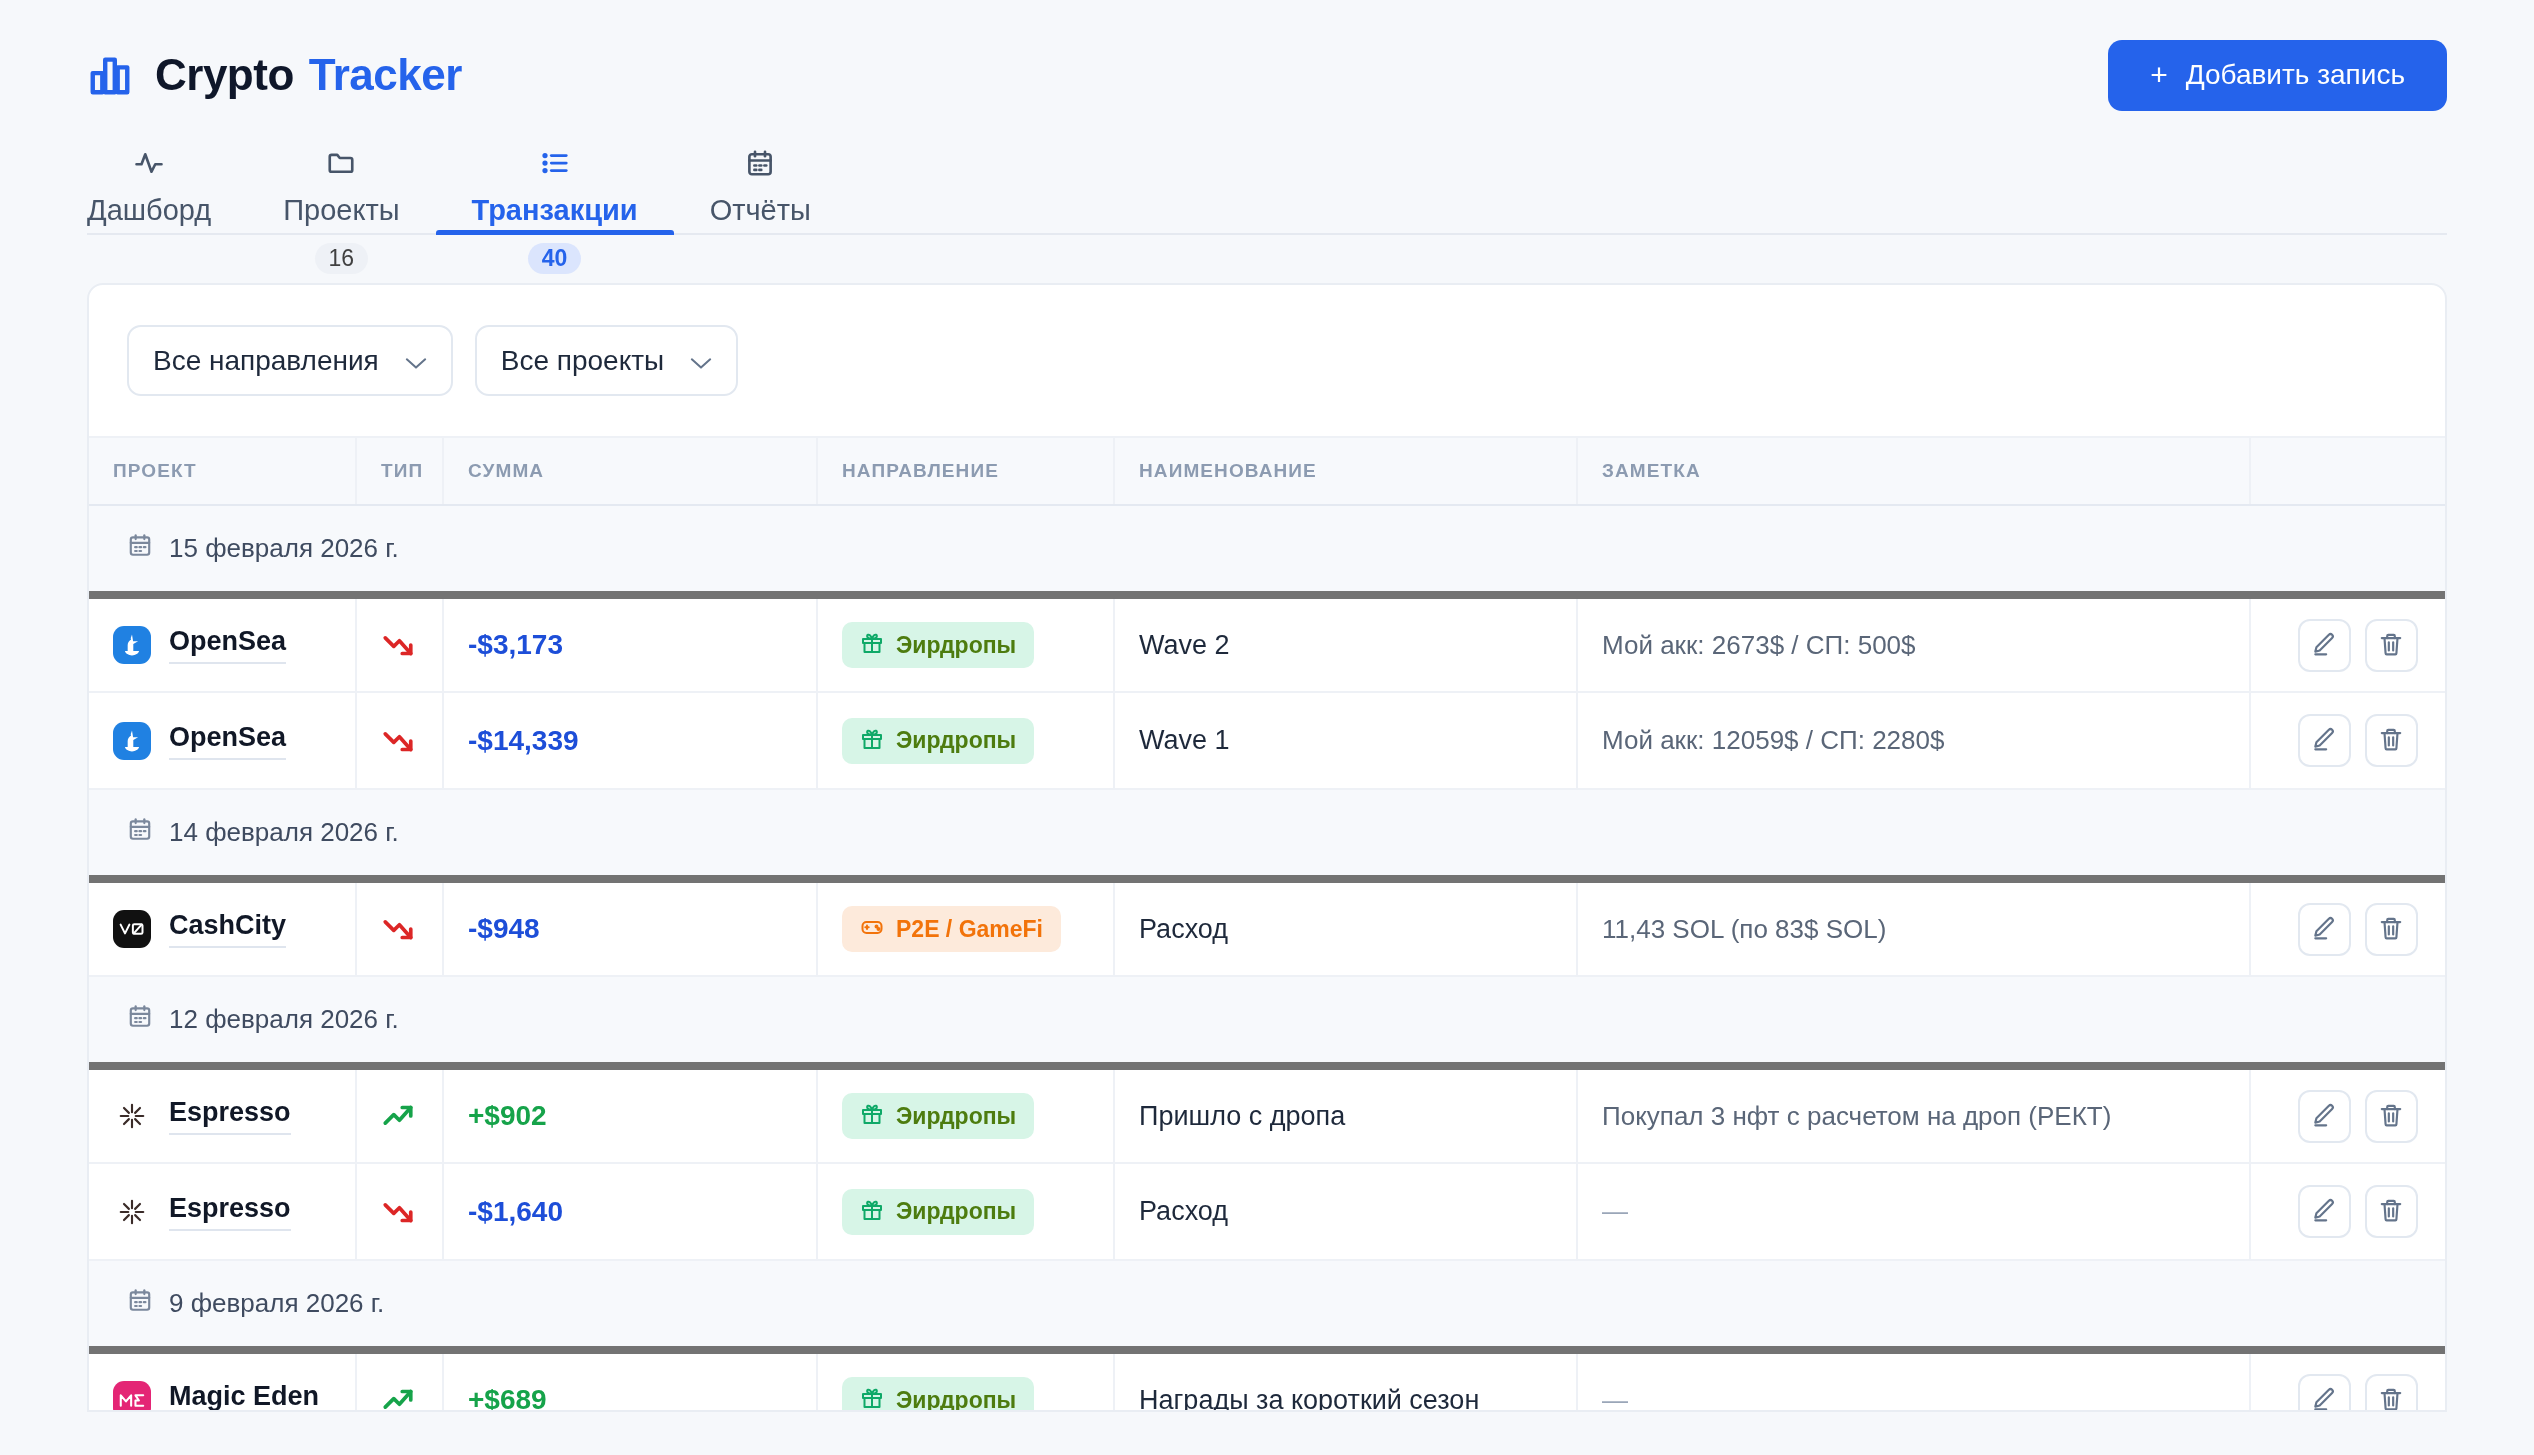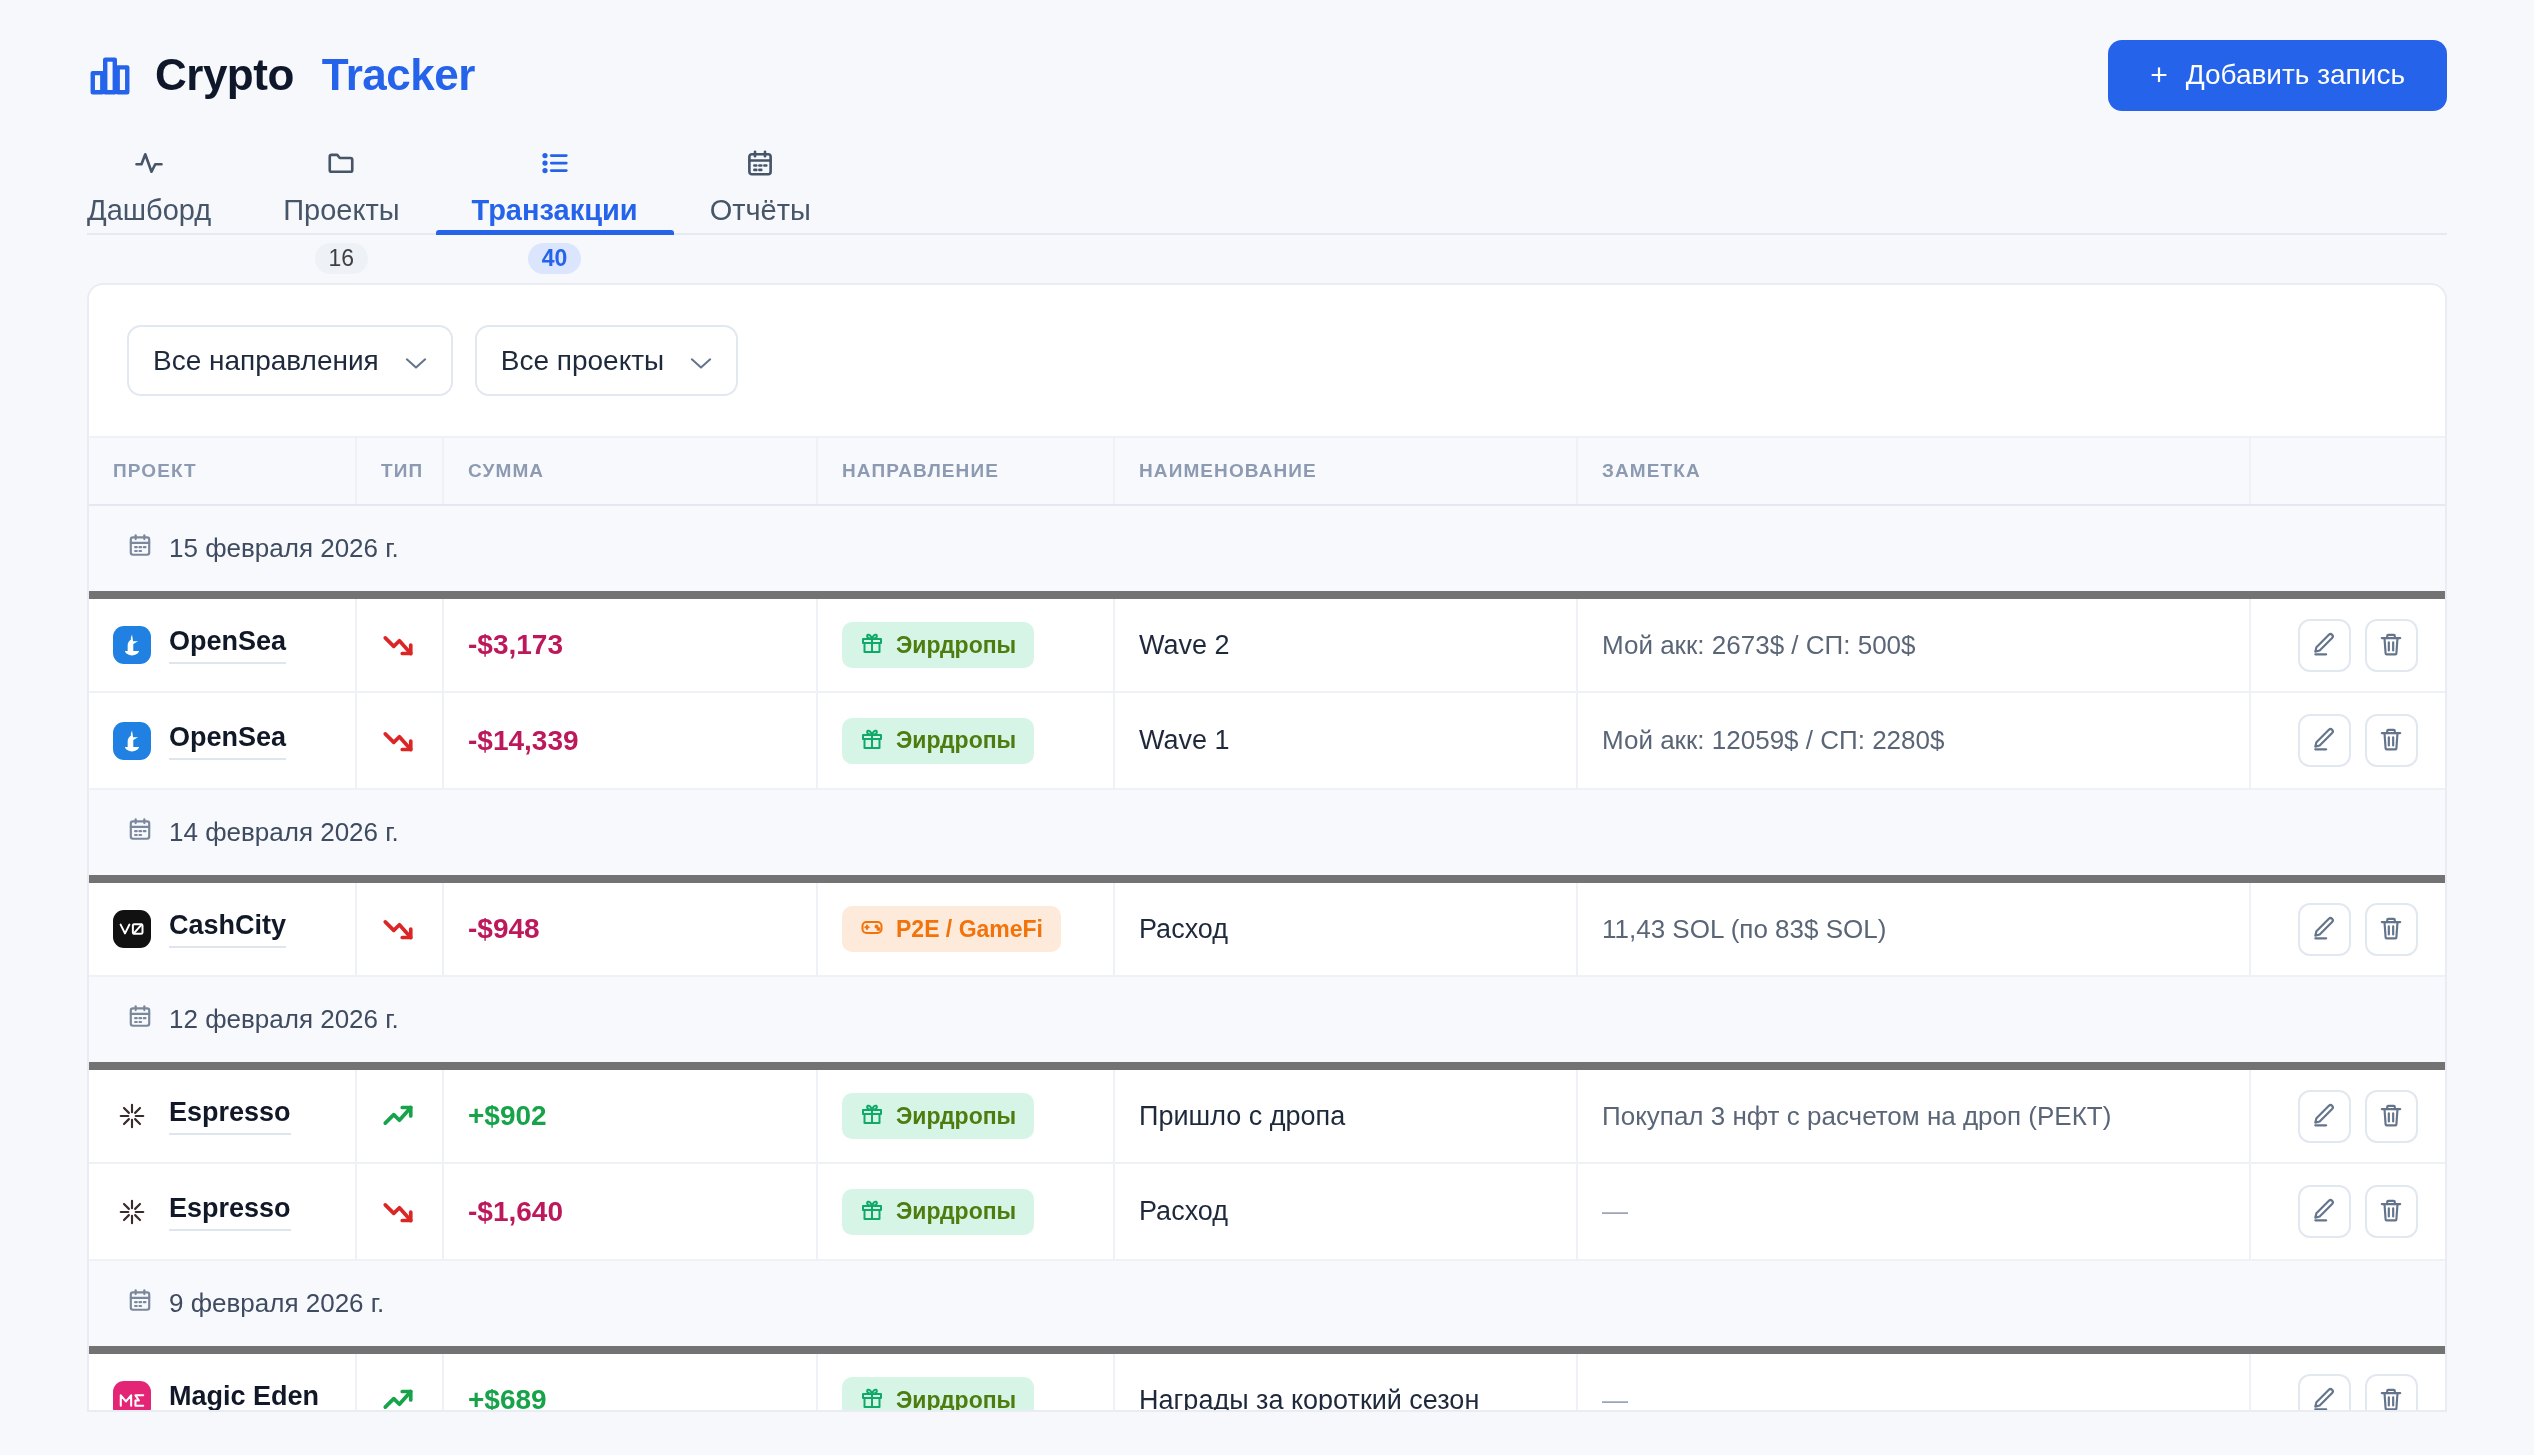--- a/index.html
+++ b/index.html
@@ -15,21 +15,21 @@
   
   .app-header {
     height: 150px;
     padding: 0 87px 0 87px;
     display: flex; align-items: center; justify-content: space-between;
   }
   .brand { display: flex; align-items: center; gap: 22px; }
   .brand-logo { width: 46px; height: 46px; display: block; }
   .brand-text {
     font-size: 44px; font-weight: bold; letter-spacing: -0.5px;
-    display: flex; gap: 28px; align-items: baseline;
+    display: flex; gap: 15px; align-items: baseline;
   }
   .brand-crypto { color: #0f172a; }
   .brand-tracker { color: #2563eb; }
 
   .add-btn {
     background: #2563eb; color: #fff;
     border: none; border-radius: 14px;
     height: 71px; padding: 0 42px;
     font-size: 28px; font-family: inherit;
     display: flex; align-items: center; gap: 18px;
@@ -139,21 +139,21 @@
     overflow: hidden;
   }
   .proj-name {
     font-weight: bold; font-size: 27px; color: #111827;
     border-bottom: 2px solid #dfe5ee; padding-bottom: 5px;
   }
 
   .trend { width: 34px; height: 34px; display: block; }
 
   .amount { font-weight: bold; font-size: 28px; }
-  .amount.neg { color: #be185d; margin-top: 36px; }
+  .amount.neg { color: #1d4ed8; margin-top: 36px; }
   .amount.pos { color: #16a34a; }
 
   .badge {
     display: inline-flex; align-items: center; gap: 12px;
     border-radius: 10px; padding: 9px 18px;
     font-size: 23px; font-weight: bold; line-height: 1;
   }
   .badge.airdrop { background: #d7f5e7; color: #4d7c0f; }
   .badge.gamefi  { background: #fdeadb; color: #f2730a; }
   .badge-icon { width: 24px; height: 24px; flex: none; }

